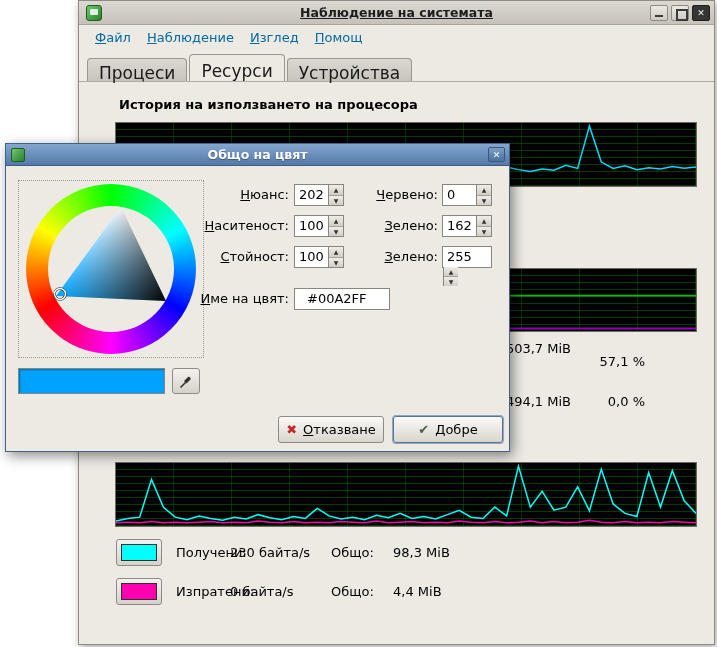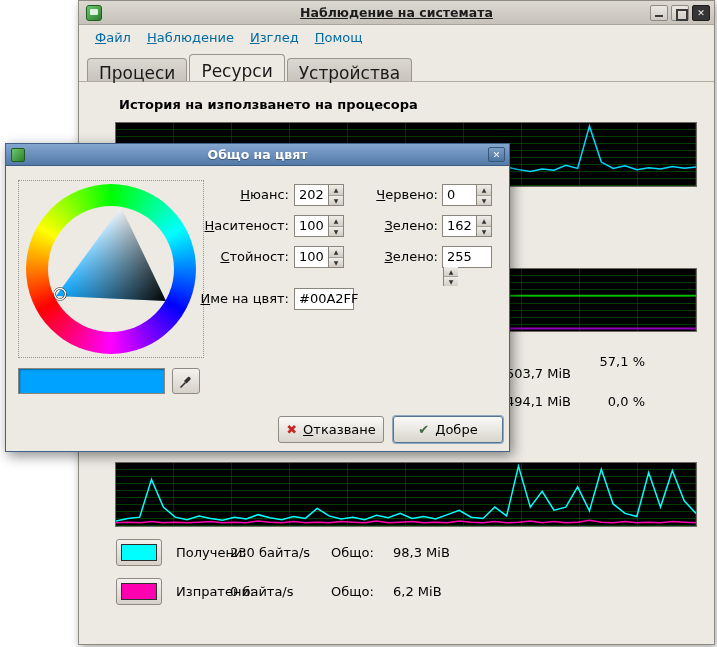--- a/index.html
+++ b/index.html
@@ -78,22 +78,22 @@
   .lbl-left { left:150px; width:133px; }
   .lbl-right { left:330px; width:102px; }
 
   .spin { position:absolute; width:50px; height:22px; border:1px solid #8a867e; background:#fff; display:flex; }
   .spin-val { flex:1; font-size:13px; line-height:20px; padding-left:4px; color:#000; }
   .spin-arrows { width:15px; border-left:1px solid #8a867e; display:flex; flex-direction:column; }
   .arr { flex:1; font-size:6px; line-height:9px; text-align:center; color:#333;
     background:linear-gradient(#efede9,#d2cec6); }
   .arr:first-child { border-bottom:1px solid #a5a19a; }
 
-  .name-input { position:absolute; left:288px; top:144px; width:60px; height:22px; border:1px solid #8a867e;
-    background:#fff; font-size:13px; line-height:20px; padding-left:4px; color:#000; }
+  .name-input { position:absolute; left:288px; top:144px; width:96px; height:22px; border:1px solid #8a867e;
+    background:#fff; font-size:13px; line-height:20px; padding-left:12px; color:#000; }
 
   .btn { position:absolute; height:27px; border:1px solid #8f8b84; border-radius:3px;
     background:linear-gradient(#fbfaf8,#d9d5cd); display:flex; align-items:center; justify-content:center;
     gap:6px; font-size:13px; color:#000; }
   .btn.default { border:1px solid #55748f; box-shadow:0 0 0 1px #8fa9c0; }
   .icon-x { color:#c62828; font-weight:bold; font-size:13px; }
   .icon-ok { color:#44663f; font-weight:bold; font-size:13px; }
 </style>
 </head>
 <body>
@@ -133,21 +133,21 @@
         </svg>
     </div>
 
     <div class="chart" style="left:36px; top:267px; width:582px; height:64px;">
       <svg viewBox="0 0 100 100" preserveAspectRatio="none">
           <polyline points="0.00,43.00 100.00,43.00" fill="none" stroke="#00c000" stroke-width="1.8" vector-effect="non-scaling-stroke"></polyline>
           <polyline points="0.00,96.00 100.00,96.00" fill="none" stroke="#9000c0" stroke-width="1.8" vector-effect="non-scaling-stroke"></polyline>
         </svg>
     </div>
 
-    <div class="memtext" style="left:396px; top:365px; width:96px;">503,7 MiB</div>
+    <div class="memtext" style="left:396px; top:340px; width:96px;">503,7 MiB</div>
     <div class="memtext" style="left:520px; top:353px; width:46px;">57,1 %</div>
     <div class="memtext" style="left:396px; top:393px; width:96px;">494,1 MiB</div>
     <div class="memtext" style="left:520px; top:393px; width:46px;">0,0 %</div>
 
     <div class="chart" style="left:36px; top:461px; width:582px; height:65px;">
       <svg viewBox="0 0 100 100" preserveAspectRatio="none">
           <polyline points="0.00,92.00 2.04,88.00 4.08,86.00 6.12,26.00 8.16,70.00 10.20,86.00 12.24,90.00 14.29,84.00 16.33,88.00 18.37,91.00 20.41,86.00 22.45,89.00 24.49,82.00 26.53,87.00 28.57,90.00 30.61,85.00 32.65,88.00 34.69,72.00 36.73,84.00 38.78,89.00 40.82,86.00 42.86,90.00 44.90,83.00 46.94,87.00 48.98,80.00 51.02,88.00 53.06,85.00 55.10,89.00 57.14,82.00 59.18,75.00 61.22,86.00 63.27,88.00 65.31,70.00 67.35,84.00 69.39,5.00 71.43,70.00 73.47,45.00 75.51,75.00 77.55,70.00 79.59,38.00 81.63,76.00 83.67,10.00 85.71,65.00 87.76,80.00 89.80,85.00 91.84,15.00 93.88,70.00 95.92,12.00 97.96,60.00 100.00,80.00" fill="none" stroke="#00ffff" stroke-width="1.5" vector-effect="non-scaling-stroke"></polyline>
           <polyline points="0.00,95.00 2.04,94.00 4.08,95.00 6.12,93.00 8.16,95.00 10.20,94.00 12.24,95.00 14.29,94.00 16.33,93.00 18.37,95.00 20.41,94.00 22.45,95.00 24.49,92.00 26.53,94.00 28.57,95.00 30.61,93.00 32.65,95.00 34.69,94.00 36.73,95.00 38.78,93.00 40.82,94.00 42.86,95.00 44.90,92.00 46.94,95.00 48.98,94.00 51.02,93.00 53.06,95.00 55.10,94.00 57.14,95.00 59.18,92.00 61.22,94.00 63.27,95.00 65.31,93.00 67.35,95.00 69.39,94.00 71.43,92.00 73.47,95.00 75.51,93.00 77.55,95.00 79.59,94.00 81.63,91.00 83.67,94.00 85.71,95.00 87.76,93.00 89.80,95.00 91.84,94.00 93.88,95.00 95.92,93.00 97.96,94.00 100.00,95.00" fill="none" stroke="#ff00b0" stroke-width="1.5" vector-effect="non-scaling-stroke"></polyline>
         </svg>
     </div>
@@ -159,21 +159,21 @@
     <div class="legend-text" style="left:151px; top:544px;">230 байта/s</div>
     <div class="legend-text" style="left:252px; top:544px;">Общо:</div>
     <div class="legend-text" style="left:314px; top:544px;text-align:right;">98,3 MiB</div>
 
     <div class="color-btn" style="left:37px; top:577px;">
       <div class="swatch" style="background-color: rgb(255, 0, 176);"></div>
     </div>
     <div class="legend-text" style="left:97px; top:583px;">Изпратени:</div>
     <div class="legend-text" style="left:151px; top:583px;">0 байта/s</div>
     <div class="legend-text" style="left:252px; top:583px;">Общо:</div>
-    <div class="legend-text" style="left:314px; top:583px;">6,2 MiB</div>
+    <div class="legend-text" style="left:314px; top:583px;">4,4 MiB</div>
   </div>
 
   <div class="dialog">
     <div class="dlg-titlebar">
       <span class="dlg-icon"></span>
       <div class="dlg-title">Общо на цвят</div>
       <div class="dlg-close">✕</div>
     </div>
 
     <div class="wheel-frame">

